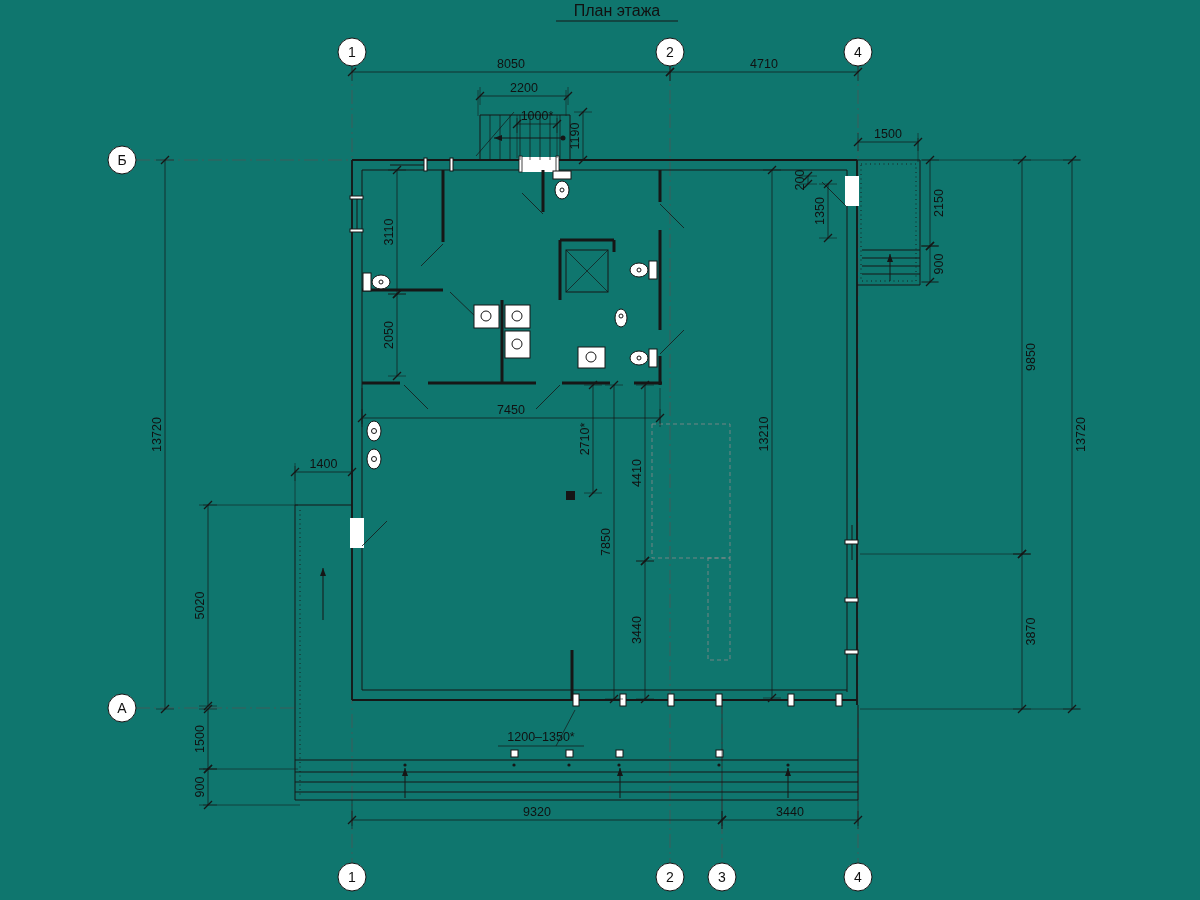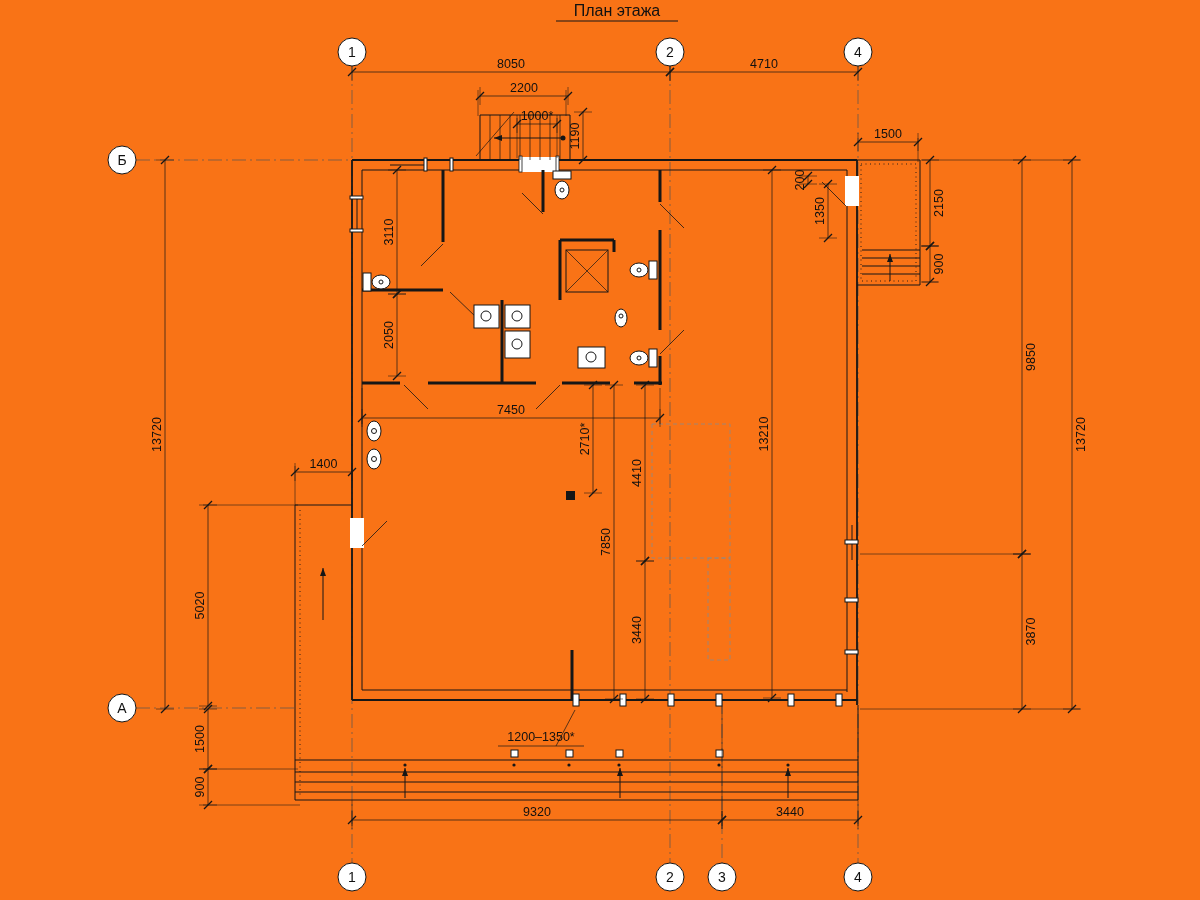--- a/index.html
+++ b/index.html
@@ -1,16 +1,16 @@
 <!DOCTYPE html>
 <html><head>
 <meta charset="utf-8">
 <style>
   html,body{margin:0;padding:0;background:#ffffff;}
-  .page{position:relative;width:1200px;height:900px;background:#f97316;overflow:hidden;}
+  .page{position:relative;width:1200px;height:900px;background:#0f766e;overflow:hidden;}
   svg{display:block;}
   .dim{stroke:#161616;stroke-width:.7;}
   .tick{stroke:#161616;stroke-width:1.2;}
   .ext{stroke:#161616;stroke-width:.55;}
   .dimtext{font:12.5px "Liberation Sans", sans-serif;fill:#111;}
   .axis-circle{fill:#fff;stroke:#161616;stroke-width:1;}
   .axis-text{font:14px "Liberation Sans", sans-serif;fill:#111;text-anchor:middle;}
   .title-text{font:16px "Liberation Sans", sans-serif;fill:#111;text-anchor:middle;}
   .wall-outer{stroke:#161616;stroke-width:1.8;fill:none;}
   .wall-inner{stroke:#161616;stroke-width:1;fill:none;}

